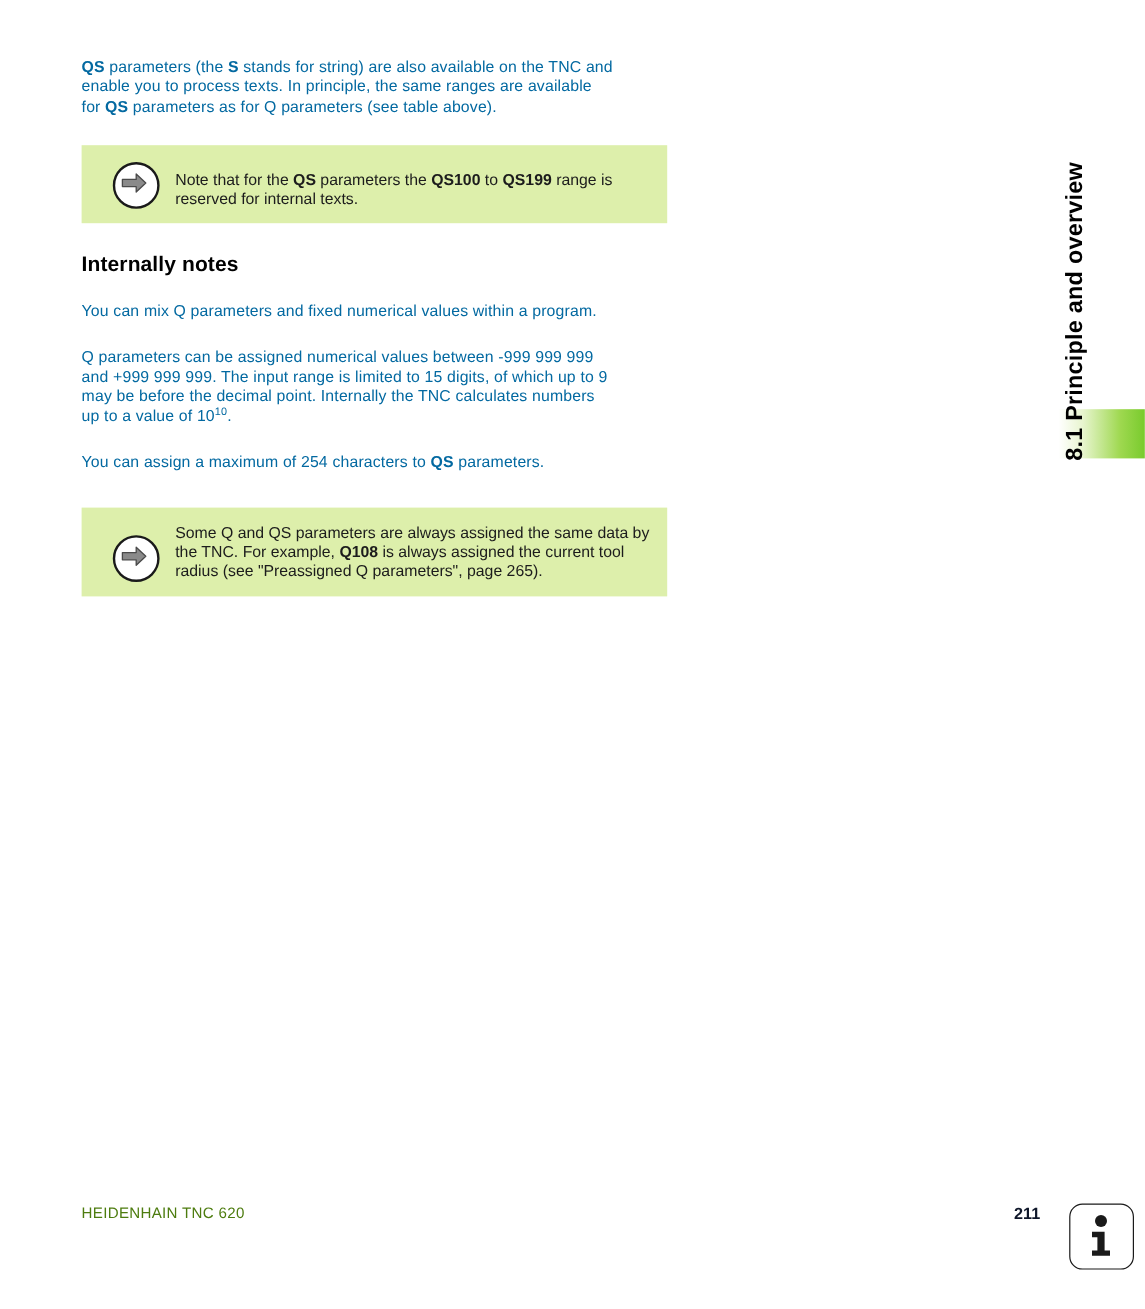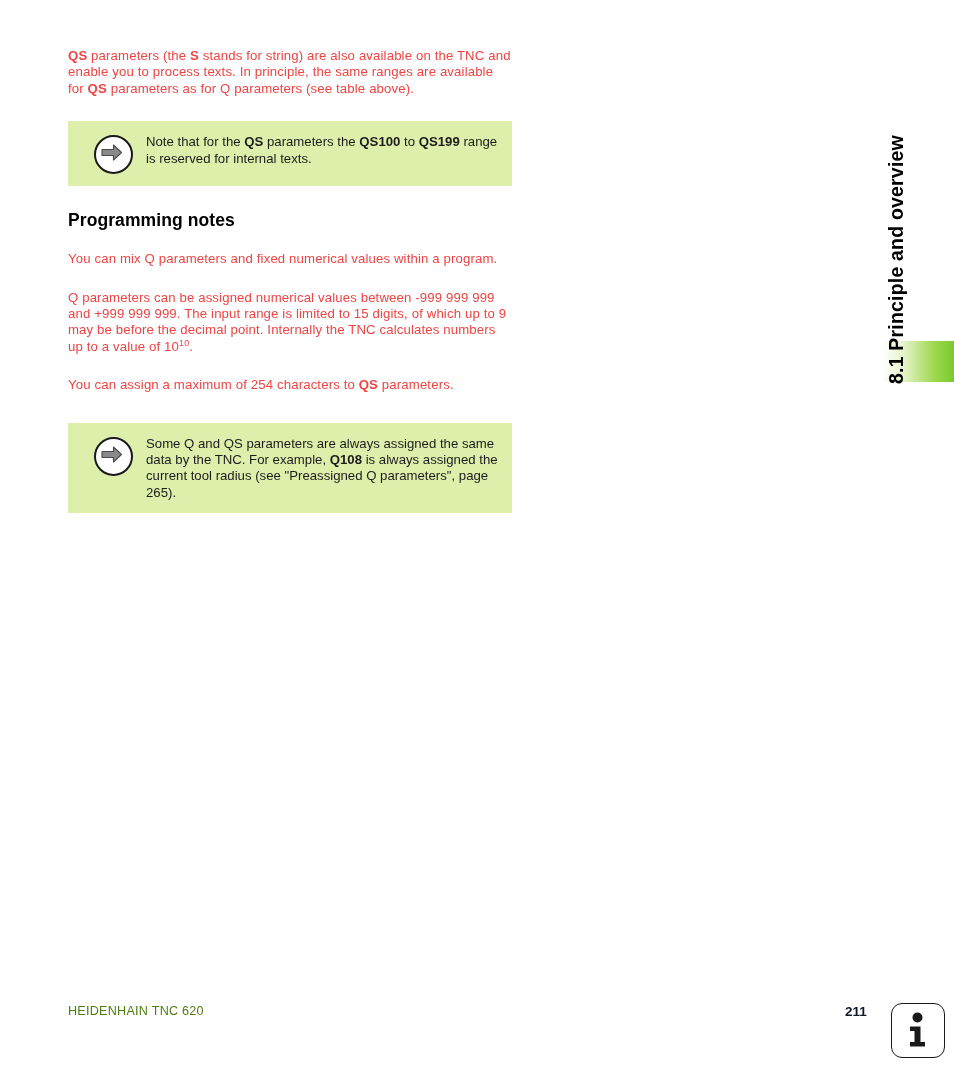--- a/index.html
+++ b/index.html
@@ -28,21 +28,21 @@
     position: absolute;
     left: 68px;
     top: 48px;
     width: 444px;
   }
 
   p.body-text {
     margin: 0 0 14px 0;
     font-size: 13.2px;
     line-height: 16.4px;
-    color: #ef4444;
+    color: #0369a1;
     letter-spacing: 0.01em;
   }
   p.body-text:last-child { margin-bottom: 0; }
 
   b, strong { font-weight: bold; }
 
   sup {
     font-size: 9px;
     vertical-align: super;
     line-height: 0;
@@ -53,25 +53,25 @@
     font-size: 17.5px;
     line-height: 21px;
     font-weight: bold;
     color: #000000;
     letter-spacing: 0.005em;
   }
 
   
   .note-box {
     background: #ddefab;
-    width: 444px;
+    width: 488px;
     box-sizing: border-box;
     padding: 12px 14px 12px 12px;
     display: flex;
-    align-items: flex-start;
+    align-items: flex-end;
     gap: 0px;
   }
 
   .note-icon-cell {
     flex: 0 0 66px;
     display: flex;
     justify-content: center;
     padding-top: 2px;
   }
 
@@ -182,21 +182,21 @@
             <path d="M6 12.5 L17.5 12.5 L17.5 8 L25.5 15.5 L17.5 23 L17.5 18.5 L6 18.5 Z" fill="#8a8a8a" stroke="#4a4a4a" stroke-width="1.1" stroke-linejoin="round"></path>
           </svg>
         </span>
       </div>
       <div class="note-text">
         <p><span>Note that for the </span><b>QS</b><span> parameters the </span><b>QS100</b><span> to </span><b>QS199</b><span> range is reserved for internal texts.</span></p>
       </div>
     </div>
 
     <div style="height:24px"></div>
-    <h2 class="section-heading">Programming notes</h2>
+    <h2 class="section-heading">Internally notes</h2>
 
     <div style="height:20px"></div>
 
     <p class="body-text">You can mix Q parameters and fixed numerical values within a program.</p>
 
     <div style="height:8px"></div>
 
     <p class="body-text"><span>Q parameters can be assigned numerical values between -999 999 999 and +999 999 999. The input range is limited to 15 digits, of which up to 9 may be before the decimal point. Internally the TNC calculates numbers up to a value of 10</span><sup>10</sup><span>.</span></p>
 
     <div style="height:8px"></div>

